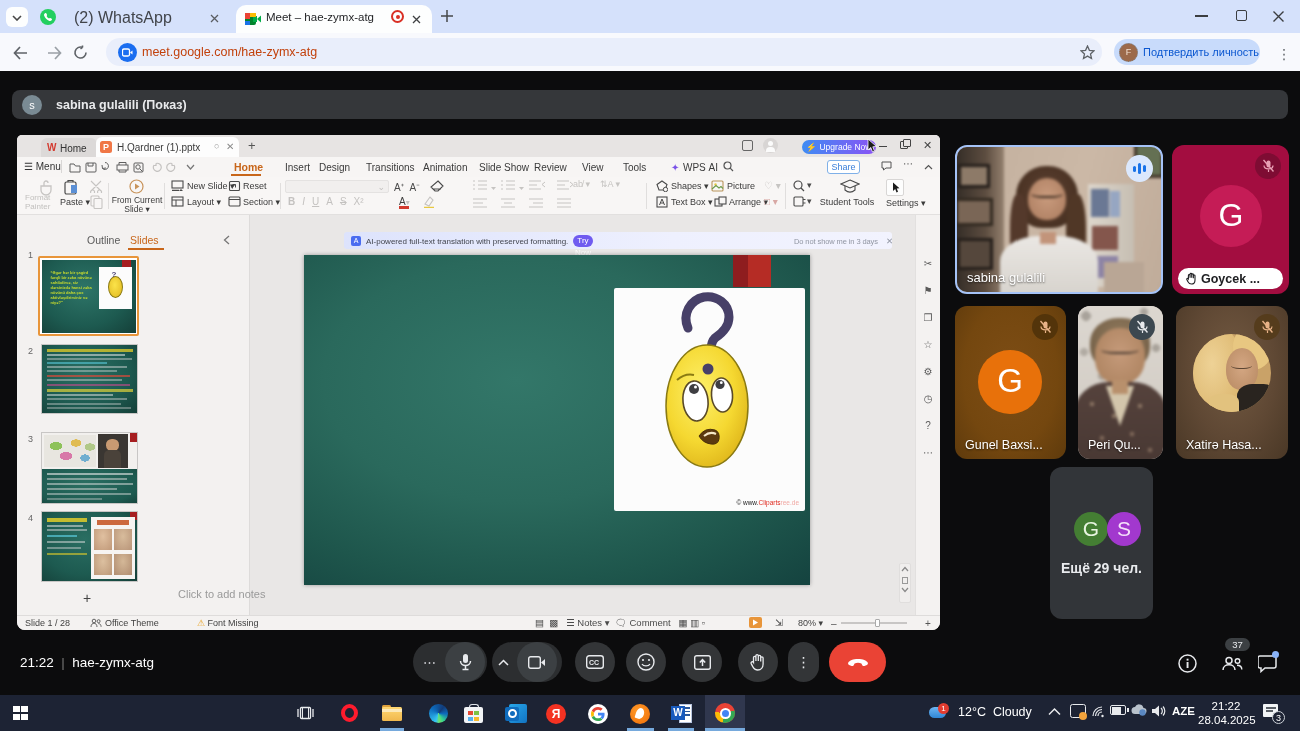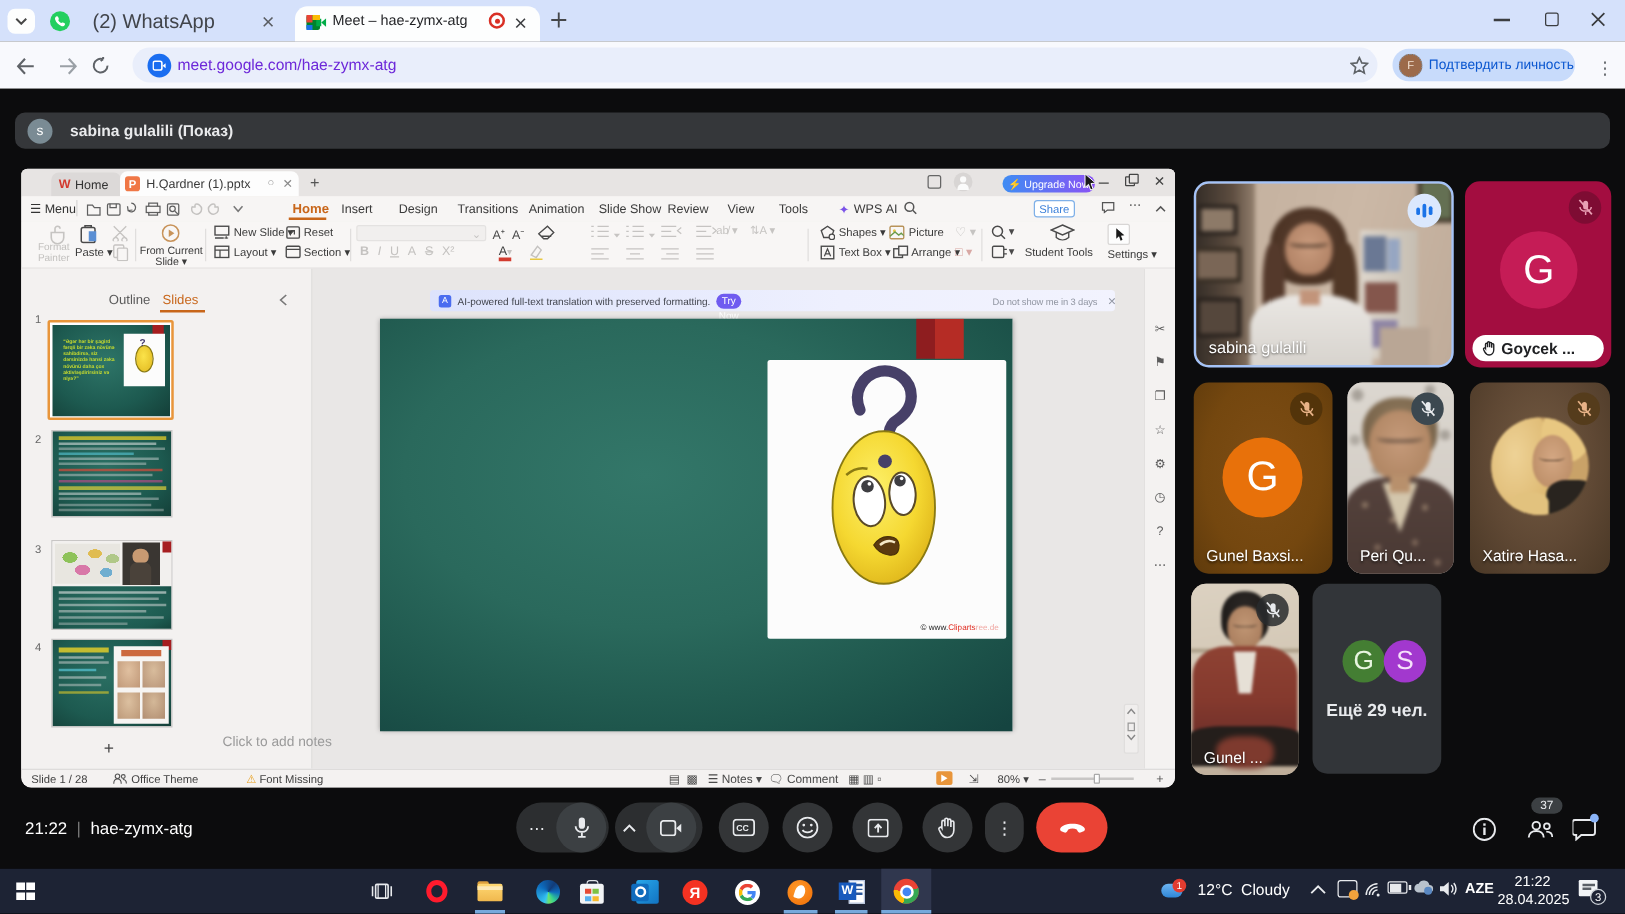--- a/index.html
+++ b/index.html
@@ -66,21 +66,21 @@
         <path d="M8 1 L13.5 7 L8 13 M13 7 H1" stroke="#9aa0a6" stroke-width="1.7" fill="none"></path>
       </svg>
   <svg class="abs" style="left:73px;top:12px;" width="15" height="15" viewBox="0 0 15 15">
         <path d="M13 7.5 A5.5 5.5 0 1 1 9.5 2.4 M9.5 2.4 L9.5 0.5 M9.5 2.4 L7.5 3.8" stroke="#5f6368" stroke-width="1.6" fill="none"></path>
       </svg>
   <div class="abs" style="left:106px;top:5px;width:996px;height:28px;background:#e9eefb;border-radius:14px;"></div>
   <div class="abs" style="left:118px;top:9.5px;width:19px;height:19px;border-radius:50%;background:#1a6df0;"><svg width="11" height="11" viewBox="0 0 11 11" style="margin:4px">
           <rect x="0.5" y="2" width="7" height="7" rx="1.5" fill="none" stroke="#fff" stroke-width="1.3"></rect>
           <path d="M8 5.5 L10.5 3.5 V7.5 Z" fill="#fff"></path>
         </svg></div>
-  <div class="abs" style="left:142px;top:12px;font-size:12.5px;color:#6d28d9;">meet.google.com/hae-zymx-atg</div>
+  <div class="abs" style="left:142px;top:12px;font-size:12.5px;color:#c2410c;">meet.google.com/hae-zymx-atg</div>
   <svg class="abs" style="left:1080px;top:12px;" width="15" height="15" viewBox="0 0 15 15">
         <path d="M7.5 1 L9.4 5.3 L14 5.8 L10.5 8.9 L11.5 13.5 L7.5 11.1 L3.5 13.5 L4.5 8.9 L1 5.8 L5.6 5.3 Z" fill="none" stroke="#5f6368" stroke-width="1.3"></path>
       </svg>
   <div class="abs" style="left:1114px;top:6px;width:146px;height:26px;background:#c8dbfb;border-radius:13px;">
     <div class="abs" style="left:5px;top:3.5px;width:19px;height:19px;border-radius:50%;background:#9c6a4a;border:1.5px dotted #7d8a98;color:#f3e2d3;font-size:9px;text-align:center;line-height:16px;">F</div>
     <div class="abs" style="left:29px;top:6.5px;font-size:11px;color:#0b57d0;white-space:nowrap;">Подтвердить личность</div>
   </div>
   <div class="abs" style="left:1277px;top:13px;color:#5f6368;font-size:14px;">⋮</div>
 </div>
 
@@ -137,21 +137,21 @@
       </g>
       <g stroke="#c4c2c0" fill="none" stroke-width="1.2">
         <path d="M85 4 a4 4 0 1 0 2 -1.5 M87 2.5 v2 h-2"></path>
         <path d="M105 4 a4 4 0 1 1 -2 -1.5 M103 2.5 v2 h2"></path>
       </g>
       <path d="M118 4 l3.5 4 l3.5 -4" stroke="#777" fill="none" stroke-width="1.2"></path>
     </svg>
     <div class="abs" style="left:217px;top:25.5px;font-size:10.5px;color:#c8661a;font-weight:bold;">Home</div>
     <div class="abs" style="left:214px;top:39px;width:30px;height:2px;background:#c8661a;"></div>
     <div class="abs" style="left:243px;top:26.5px;font-size:10px;color:#3a3a3a;">
-      <span style="position:absolute;left:13px;">Insert</span>
+      <span style="position:absolute;left:25px;">Insert</span>
       <span style="position:absolute;left:59px;">Design</span>
       <span style="position:absolute;left:106px;">Transitions</span>
       <span style="position:absolute;left:163px;">Animation</span>
       <span style="position:absolute;left:219px;">Slide&nbsp;Show</span>
       <span style="position:absolute;left:274px;">Review</span>
       <span style="position:absolute;left:322px;">View</span>
       <span style="position:absolute;left:363px;">Tools</span>
       <span style="position:absolute;left:411px;color:#7a52e8;">✦</span>
       <span style="position:absolute;left:423px;">WPS&nbsp;AI</span>
     </div>
@@ -166,21 +166,21 @@
     <div class="abs" style="left:886px;top:23px;color:#555;font-size:10px;">⋯</div>
     <svg class="abs" style="left:907px;top:29px;" width="9" height="6" viewBox="0 0 9 6">
           <path d="M1 5 L4.5 1.5 L8 5" stroke="#555" fill="none" stroke-width="1.2"></path>
         </svg>
 
     
     <div class="abs" style="left:0;top:42px;width:923px;height:38px;background:#f8f6f5;border-bottom:1px solid #e2e0df;"></div>
     <svg class="abs" style="left:20px;top:45px;" width="24" height="16" viewBox="0 0 24 16">
           <path d="M7 6 V3 a2 2 0 0 1 4 0 M4 6 h10 v4 a5 5 0 0 1 -10 0 Z" fill="none" stroke="#c6c4c2" stroke-width="1.3"></path>
         </svg>
-    <div class="abs" style="left:8px;top:59px;width:36px;text-align:center;font-size:8px;color:#c2c0be;line-height:8.5px;">Format<br>Painter</div>
+    <div class="abs" style="left:8px;top:59px;width:36px;text-align:left;font-size:8px;color:#c2c0be;line-height:8.5px;">Format<br>Painter</div>
     <svg class="abs" style="left:46px;top:44px;" width="18" height="16" viewBox="0 0 18 16">
           <rect x="2" y="3" width="11" height="12" rx="1.5" fill="none" stroke="#4a4a4a" stroke-width="1.2"></rect>
           <path d="M5 3 v-1.5 h5 V3" stroke="#4a4a4a" fill="none" stroke-width="1.2"></path>
           <rect x="8" y="6" width="6" height="8" fill="#5b8fd4"></rect>
         </svg>
     <div class="abs" style="left:43px;top:62px;font-size:9px;color:#3a3a3a;">Paste ▾</div>
     <svg class="abs" style="left:72px;top:45px;" width="15" height="13" viewBox="0 0 15 13">
           <path d="M2 1 L12 11 M12 1 L2 11 M3.5 10 a2 2 0 1 0 0.1 0 M10.5 10 a2 2 0 1 0 0.1 0" stroke="#c6c4c2" fill="none" stroke-width="1.1"></path>
         </svg>
     <svg class="abs" style="left:73px;top:60px;" width="13" height="14" viewBox="0 0 13 14">
@@ -564,44 +564,20 @@
               <rect x="4.5" y="1.5" width="4" height="7" rx="2" stroke="none"></rect>
               <path d="M2 6.5 C2 11 11 11 11 6.5" fill="none"></path>
               <path d="M6.5 10.5 V13" fill="none"></path>
               <path d="M1.5 1 L11.5 12.5" stroke-width="1.4"></path>
             </g>
           </svg>
         </div>
     <div class="tname">Peri Qu...</div>
   </div>
 
-  <div class="tile" style="left:953px;top:396px;width:86px;height:153px;background:#cabfae;">
-    <div class="abs" style="left:-4px;top:-4px;width:94px;height:161px;filter:blur(1.2px);">
-      <div class="abs" style="left:0;top:0;width:100%;height:100%;background:linear-gradient(170deg,#dcd2c2 0%,#d2c6b4 50%,#bcab97 100%);"></div>
-      <div class="abs" style="left:0px;top:56px;width:94px;height:3px;background:#ab9d86;"></div>
-      <div class="abs" style="left:28px;top:10px;width:38px;height:42px;background:radial-gradient(ellipse at 50% 35%,#2c2826,#1d1a18 80%);border-radius:46% 46% 40% 40%;"></div>
-      <div class="abs" style="left:33px;top:22px;width:28px;height:34px;background:radial-gradient(ellipse at 50% 45%,#c09674,#a87c5c 85%);border-radius:48% 48% 44% 44%;"></div>
-      <div class="abs" style="left:37px;top:32px;width:20px;height:7px;border-bottom:1.5px solid #4a3a2e;border-radius:0 0 40% 40%;"></div>
-      <div class="abs" style="left:5px;top:54px;width:84px;height:72px;background:linear-gradient(180deg,#8e4233 0%,#84392d 60%,#70302a 100%);border-radius:32% 32% 0 0;"></div>
-      <div class="abs" style="left:38px;top:58px;width:18px;height:34px;background:#e6e0d6;clip-path:polygon(0 0,100% 0,78% 100%,22% 100%);"></div>
-      <div class="abs" style="left:0px;top:118px;width:94px;height:32px;background:#241e1b;border-radius:30% 30% 0 0;"></div>
-      <div class="abs" style="left:24px;top:126px;width:46px;height:26px;background:#7e3a2e;border-radius:40%;filter:blur(2px);"></div>
-    </div>
-    <div class="micoff" style="background:rgba(40,42,45,.85);">
-          <svg width="13" height="14" viewBox="0 0 13 14">
-            <g stroke="#e8eaed" stroke-width="1.2" fill="#e8eaed">
-              <rect x="4.5" y="1.5" width="4" height="7" rx="2" stroke="none"></rect>
-              <path d="M2 6.5 C2 11 11 11 11 6.5" fill="none"></path>
-              <path d="M6.5 10.5 V13" fill="none"></path>
-              <path d="M1.5 1 L11.5 12.5" stroke-width="1.4"></path>
-            </g>
-          </svg>
-        </div>
-    <div class="tname">Gunel ...</div>
-  </div>
 
   <div class="tile" style="left:1050px;top:396px;width:103px;height:152px;background:#323539;">
     <div class="abs" style="left:24px;top:45px;width:34px;height:34px;border-radius:50%;background:#447e33;color:#e8f5e0;font-size:21px;text-align:center;line-height:33px;">G</div>
     <div class="abs" style="left:57px;top:45px;width:34px;height:34px;border-radius:50%;background:#a238ce;color:#f5e0fa;font-size:21px;text-align:center;line-height:33px;">S</div>
     <div class="abs" style="left:0;top:93px;width:103px;text-align:center;color:#e8eaed;font-size:14px;font-weight:bold;">Ещё 29 чел.</div>
   </div>
 
 
   <div class="abs" style="left:20px;top:584px;color:#fff;font-size:13.5px;">21:22&nbsp;&nbsp;<span style="color:#777;">|</span>&nbsp;&nbsp;hae-zymx-atg</div>
 

